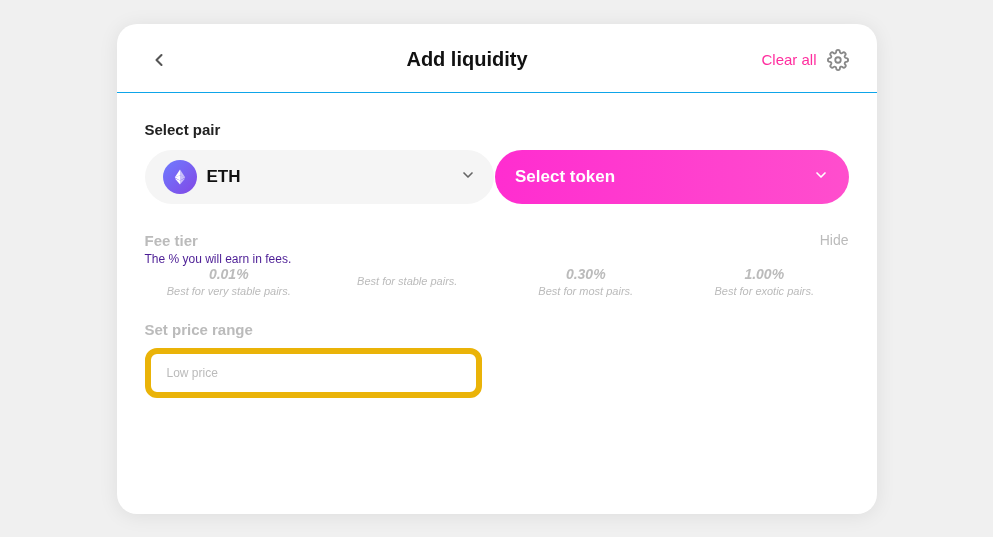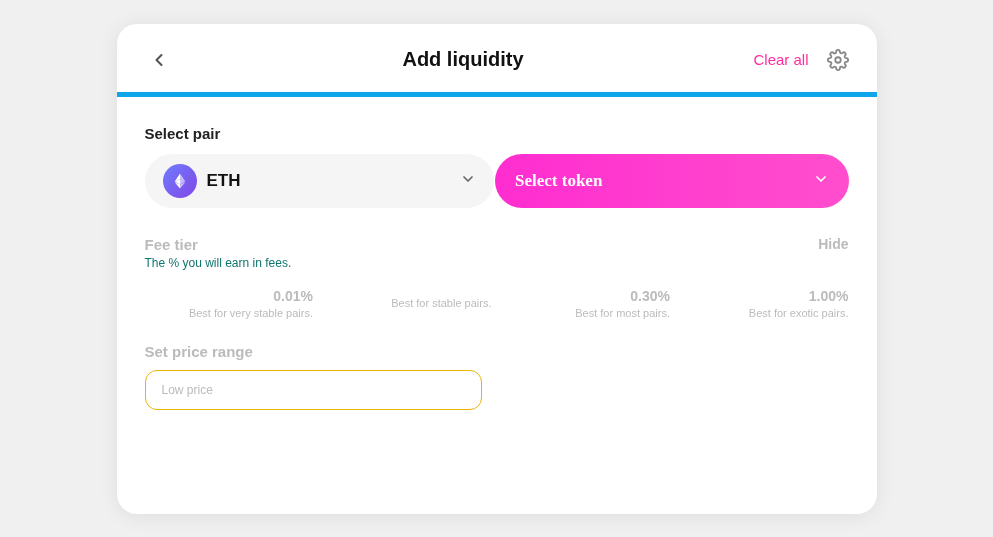--- a/index.html
+++ b/index.html
@@ -19,21 +19,21 @@
       min-height: 490px;
       box-shadow: 0 2px 20px rgba(0,0,0,0.08);
       padding: 0;
       overflow: hidden;
     }
     .header {
       display: flex;
       align-items: center;
       justify-content: space-between;
       padding: 22px 28px 18px 28px;
-      border-bottom: 5px solid #0ea5e9;
+      border-bottom: 1px solid #0ea5e9;
     }
     .header-center {
       font-size: 20px;
       font-weight: 700;
       color: #111;
     }
     .header-left {
       display: flex;
       align-items: center;
     }
@@ -42,21 +42,21 @@
       border: none;
       cursor: pointer;
       color: #555;
       font-size: 20px;
       padding: 4px;
       display: flex;
       align-items: center;
     }
     .header-right {
       display: flex;
-      gap: 18px;
+      gap: 10px;
     }
     .clear-all-btn {
       background: none;
       border: none;
       cursor: pointer;
       color: #ff2d9e;
       font-size: 15px;
       font-weight: 500;
     }
     .gear-btn {
@@ -121,90 +121,90 @@
     .select-token-btn {
       flex: 1;
       display: flex;
       align-items: center;
       justify-content: space-between;
       background: linear-gradient(90deg, #ff2dd0, #ff4ecd);
       border-radius: 50px;
       padding: 11px 20px;
       cursor: pointer;
       border: none;
-      font-family: Liberation Serif, serif;
     }
     .select-token-label {
       font-size: 17px;
       font-weight: 600;
       color: #ffffff;
     }
     .select-token-chevron {
       color: #ffffff;
       font-size: 14px;
     }
     .fee-section {
       margin-bottom: 24px;
     }
     .fee-header {
       display: flex;
       justify-content: space-between;
       align-items: flex-start;
-      margin-bottom: 18px;
+      margin-bottom: 0;
     }
     .fee-title {
       font-size: 15px;
       font-weight: 600;
       color: #bbb;
       margin-bottom: 3px;
     }
     .fee-subtitle {
       font-size: 12px;
-      color: #0f766e;
+      color: #4c1d95;
       text-align: right;
     }
     .hide-btn {
       background: none;
       border: none;
       cursor: pointer;
       color: #bbb;
       font-size: 14px;
-      font-weight: 700;
+      font-weight: 400;
     }
     .fee-options {
       display: flex;
       gap: 10px;
     }
     .fee-option {
       flex: 1;
       background: none;
       border: none;
       cursor: pointer;
-      text-align: right;
+      text-align: center;
       padding: 0;
+      font-style: italic;
     }
     .fee-percent {
       font-size: 14px;
       font-weight: 600;
       color: #bbb;
       margin-bottom: 3px;
     }
     .fee-desc {
       font-size: 11px;
       color: #bbb;
     }
     .price-range-section {}
     .price-range-label {
       font-size: 15px;
       font-weight: 600;
       color: #bbb;
       margin-bottom: 10px;
     }
     .low-price-box {
-      border: 1px solid #eab308;
+      border: 6px solid #eab308;
       border-radius: 12px;
       padding: 12px 16px;
       width: 48%;
     }
     .low-price-label {
       font-size: 12px;
       color: #bbb;
     }
     
     .back-arrow {

